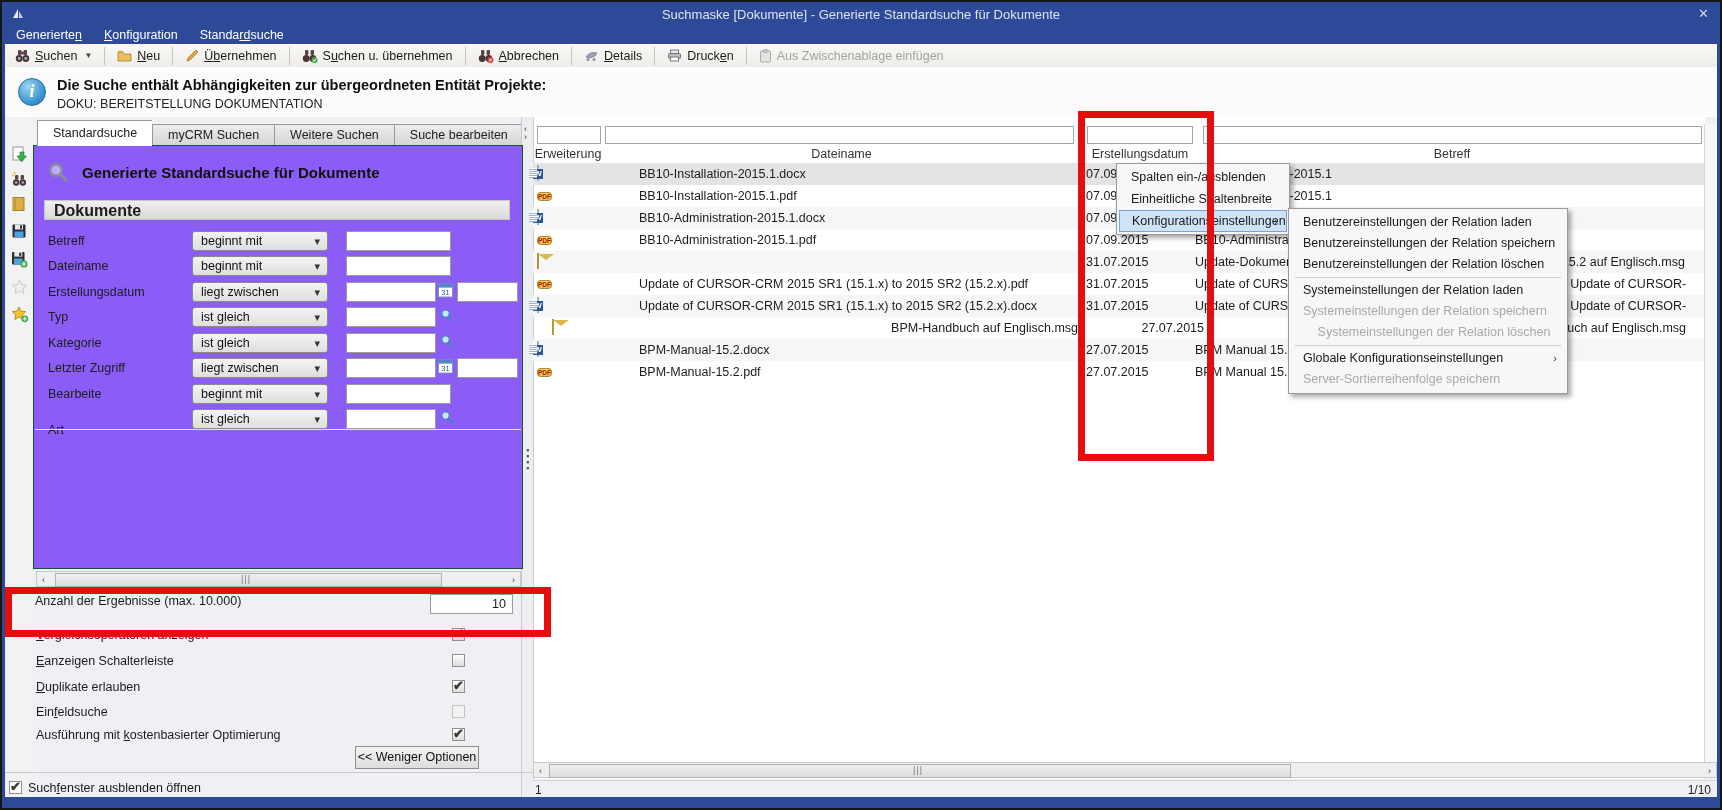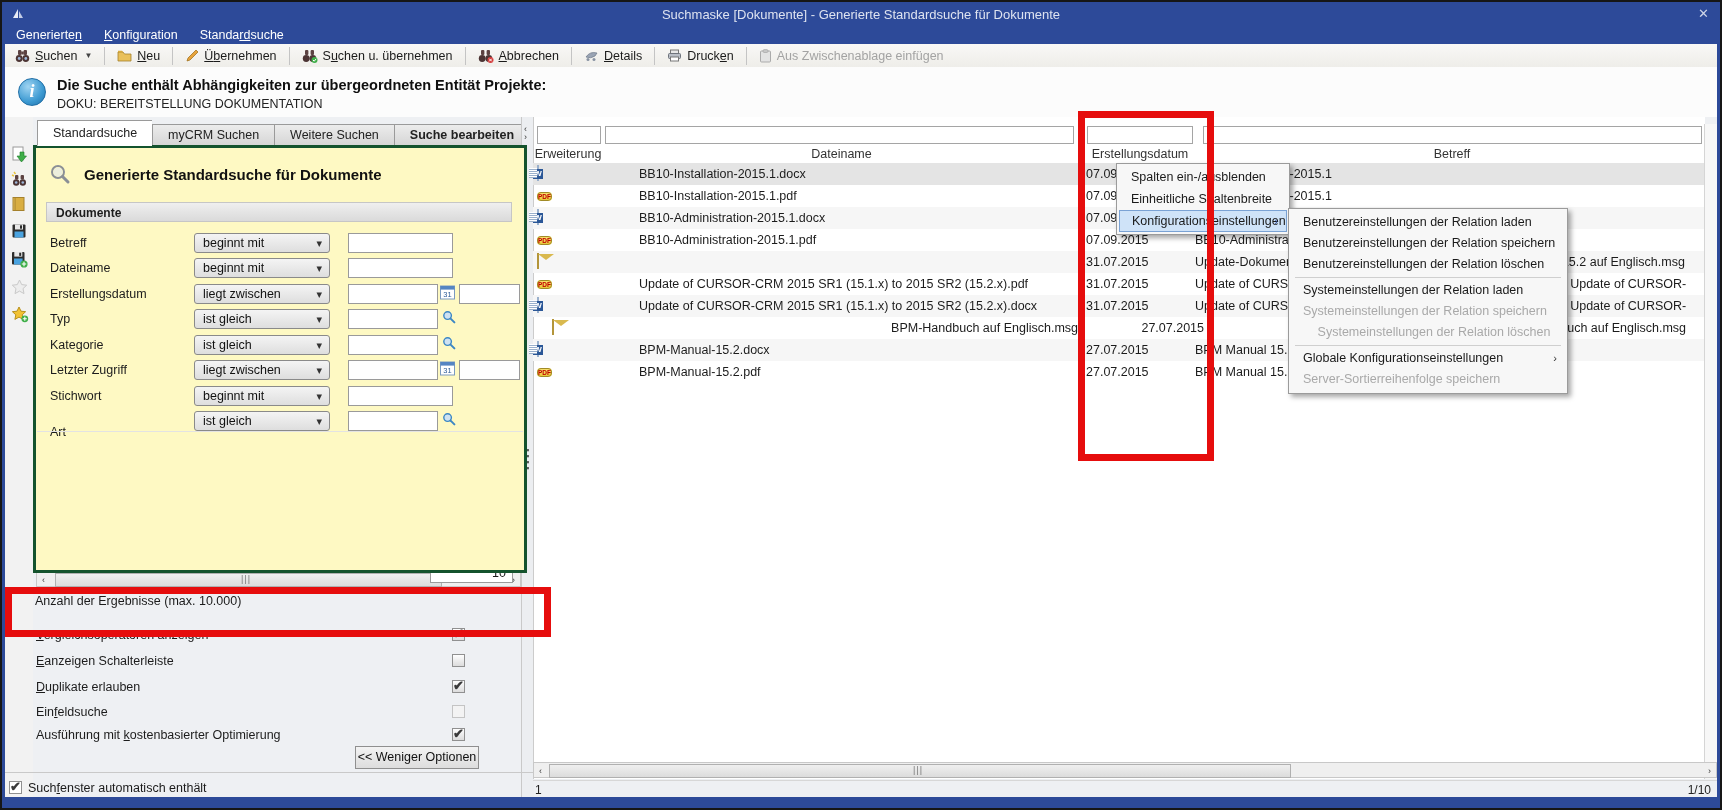--- a/index.html
+++ b/index.html
@@ -31,27 +31,27 @@
   .info-title{left:52px;top:10px;font-weight:bold;font-size:14.5px;color:#101010;}
   .info-sub{left:52px;top:30px;font-size:12.5px;color:#222;}
   
   .content-bg{left:5px;top:117px;width:1712px;height:683px;background:#eef0f3;}
   .icon-strip{left:5px;top:117px;width:28px;height:683px;background:#f2f2f2;}
   .strip-ic{left:11px;width:17px;height:17px;}
   
   .tabs{left:37px;top:121px;height:25px;display:flex;align-items:flex-end;}
   .tab{height:20px;line-height:20px;padding:0 15px;background:linear-gradient(#ececec,#d6d6d6);
        border:1px solid #9a9a9a;border-right:none;font-size:12.5px;color:#222;}
-  .tab:last-child{border-right:1px solid #9a9a9a;font-weight:bold;}
+  .tab:last-child{border-right:1px solid #9a9a9a;}
   .tab.active{background:#fff;height:24px;line-height:24px;border-bottom:1px solid #fff;position:relative;z-index:3;}
   
-  .form-panel{left:33px;top:145px;width:488px;height:422px;background:#fef9c3;border:3px solid #14532d;z-index:2;}
+  .form-panel{left:33px;top:145px;width:488px;height:422px;background:#8b5cf6;border:1px solid #14532d;z-index:2;}
   .fp-title{left:48px;top:18px;font-weight:bold;font-size:15px;color:#111;}
   .section-bar{left:10px;top:54px;width:466px;height:20px;background:linear-gradient(#efefef,#dadada);
-      border:1px solid #c6c6c6;font-weight:bold;font-size:12px;line-height:20px;padding-left:9px;box-sizing:border-box;color:#1c1c1c;}
+      border:1px solid #c6c6c6;font-weight:bold;font-size:16px;line-height:20px;padding-left:9px;box-sizing:border-box;color:#1c1c1c;}
   .frow-label{left:14px;font-size:12.5px;color:#1c1c1c;}
   .fsel{left:158px;width:136px;height:20px;background:linear-gradient(#f4f4f4,#dedede);border:1px solid #8a8a8a;border-radius:3px;
        font-size:12.5px;line-height:19px;padding-left:8px;box-sizing:border-box;color:#111;}
   .fsel::after{content:"▾";position:absolute;right:7px;top:0;font-size:11px;color:#333;}
   .finput{height:20px;background:#fff;border:1px solid #9a9a9a;box-sizing:border-box;}
   .divline{left:1px;width:486px;height:1px;background:#e3e3e3;}
   
   .hscroll{height:16px;background:#efefef;border:1px solid #c8c8c8;box-sizing:border-box;}
   .sb-arrow{font-size:9px;color:#333;line-height:14px;}
   .sb-thumb{top:1px;height:12px;background:linear-gradient(#efefef,#dcdcdc);border:1px solid #b0b0b0;}
@@ -341,21 +341,21 @@
   <div class="abs finput" style="left:312px;top:212px;width:90px;"></div>
   <span class="abs" style="left:404px;top:213px;">
       <svg width="15" height="15" viewBox="0 0 15 15">
         <rect x="0.5" y="1" width="14" height="13" fill="#fff" stroke="#7a9ac0"></rect>
         <rect x="0.5" y="1" width="14" height="3.6" fill="#5585c2"></rect>
         <text x="7.5" y="12" font-size="7.5" text-anchor="middle" fill="#2b5a96" font-family="Liberation Sans">31</text>
       </svg>
     </span>
   <div class="abs finput" style="left:423px;top:212px;width:61px;"></div>
 
-  <div class="abs frow-label" style="top:241px;">Stichwort</div>
+  <div class="abs frow-label" style="top:241px;">Bearbeite</div>
   <div class="abs fsel" style="top:238px;">beginnt mit</div>
   <div class="abs finput" style="left:312px;top:238px;width:105px;"></div>
 
   <div class="abs frow-label" style="top:277px;">Art</div>
   <div class="abs fsel" style="top:263px;">ist gleich</div>
   <div class="abs finput" style="left:312px;top:263px;width:90px;"></div>
   <span class="abs" style="left:406px;top:264px;">
       <svg width="14" height="14" viewBox="0 0 14 14">
         <circle cx="5.6" cy="5.6" r="3.8" fill="#cfe2f2" stroke="#3c87c4" stroke-width="1.4"></circle>
         <line x1="8.6" y1="8.6" x2="12.4" y2="12.4" stroke="#3c87c4" stroke-width="2" stroke-linecap="round"></line>
@@ -371,38 +371,38 @@
     <span class="abs sb-grip" style="left:185px;top:0px;">|||</span>
   </div>
   <span class="abs sb-arrow" style="right:5px;top:1px;">›</span>
 </div>
 
 <div class="abs" style="left:521px;top:117px;width:12px;height:683px;background:#eceef1;border-left:1px solid #c9c9c9;">
   <span class="abs" style="left:4px;top:330px;color:#555;font-size:9px;line-height:6px;">▪<br>▪<br>▪<br>▪</span>
 </div>
 
 <div class="abs nw" style="left:35px;top:594px;font-size:12.5px;">Anzahl der Ergebnisse (max. 10.000)</div>
-<div class="abs finput" style="left:430px;top:563px;width:83px;text-align:right;line-height:18px;padding-right:6px;font-size:12.5px;">10</div>
+<div class="abs finput" style="left:430px;top:594px;width:83px;text-align:right;line-height:18px;padding-right:6px;font-size:12.5px;">10</div>
 
 <div class="abs opt-label" style="top:628px;"><span class="u">V</span><span>ergleichsoperatoren anzeigen</span></div>
 <span class="cb checked" style="left:452px;top:628px;"></span>
 <div class="abs opt-label" style="top:654px;"><span class="u">E</span><span>anzeigen Schalterleiste</span></div>
 <span class="cb" style="left:452px;top:654px;"></span>
 <div class="abs opt-label" style="top:680px;"><span class="u">D</span><span>uplikate erlauben</span></div>
 <span class="cb checked" style="left:452px;top:680px;"></span>
 <div class="abs opt-label" style="top:705px;"><span>Ein</span><span class="u">f</span><span>eldsuche</span></div>
 <span class="cb dim" style="left:452px;top:705px;"></span>
 <div class="abs opt-label" style="top:728px;text-align:right;"><span>Ausführung mit </span><span class="u">k</span><span>ostenbasierter Optimierung</span></div>
 <span class="cb checked" style="left:452px;top:728px;"></span>
 
 <div class="abs less-btn nw">&lt;&lt; Weniger Optionen</div>
 
 <div class="abs" style="left:5px;top:772px;width:528px;height:1px;background:#c9c9c9;"></div>
 <span class="cb checked" style="left:9px;top:781px;background:#fff;"></span>
-<div class="abs nw" style="left:28px;top:781px;font-size:12.5px;"><span>Such</span><span class="u">f</span><span>enster automatisch enthält</span></div>
+<div class="abs nw" style="left:28px;top:781px;font-size:12.5px;"><span>Such</span><span class="u">f</span><span>enster ausblenden öffnen</span></div>
 
 <div class="abs table-bg"></div>
 <span class="abs" style="left:524px;top:125px;color:#333;font-size:9px;line-height:8px;">‹<br>›</span>
 
 <div class="abs filter-input" style="left:537px;width:64px;"></div>
 <div class="abs filter-input" style="left:605px;width:469px;"></div>
 <div class="abs filter-input" style="left:1087px;width:106px;"></div>
 <div class="abs filter-input" style="left:1203px;width:499px;"></div>
 
 <div class="abs th" style="left:533px;width:70px;">Erweiterung</div>

